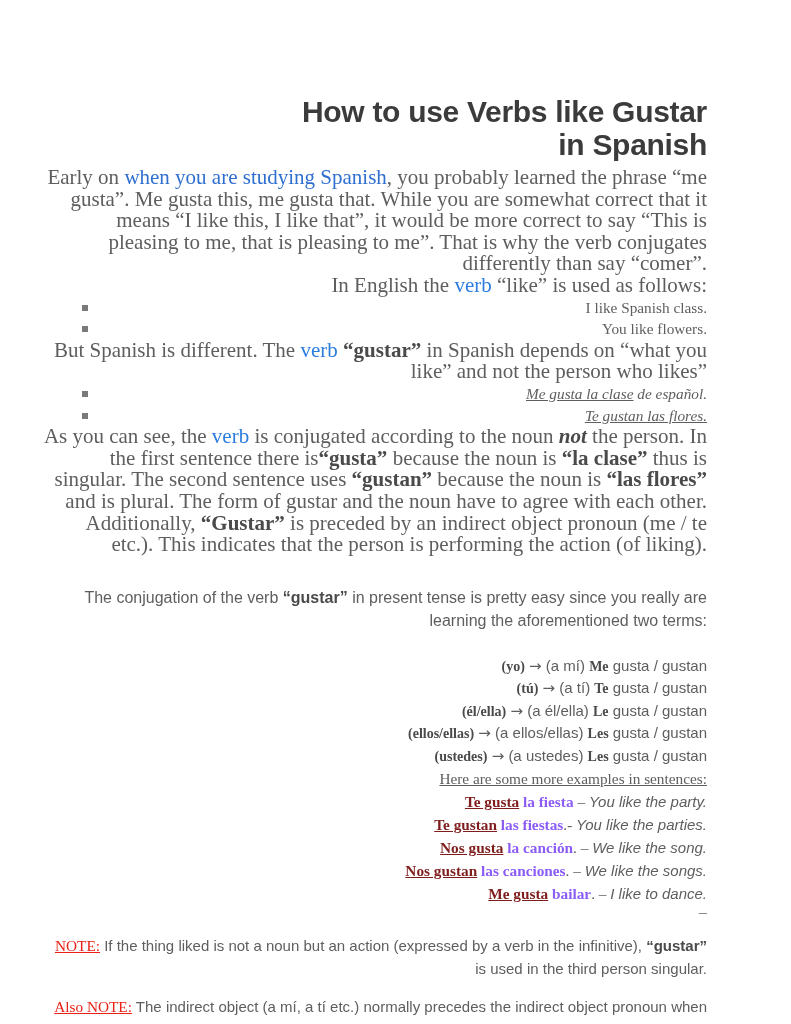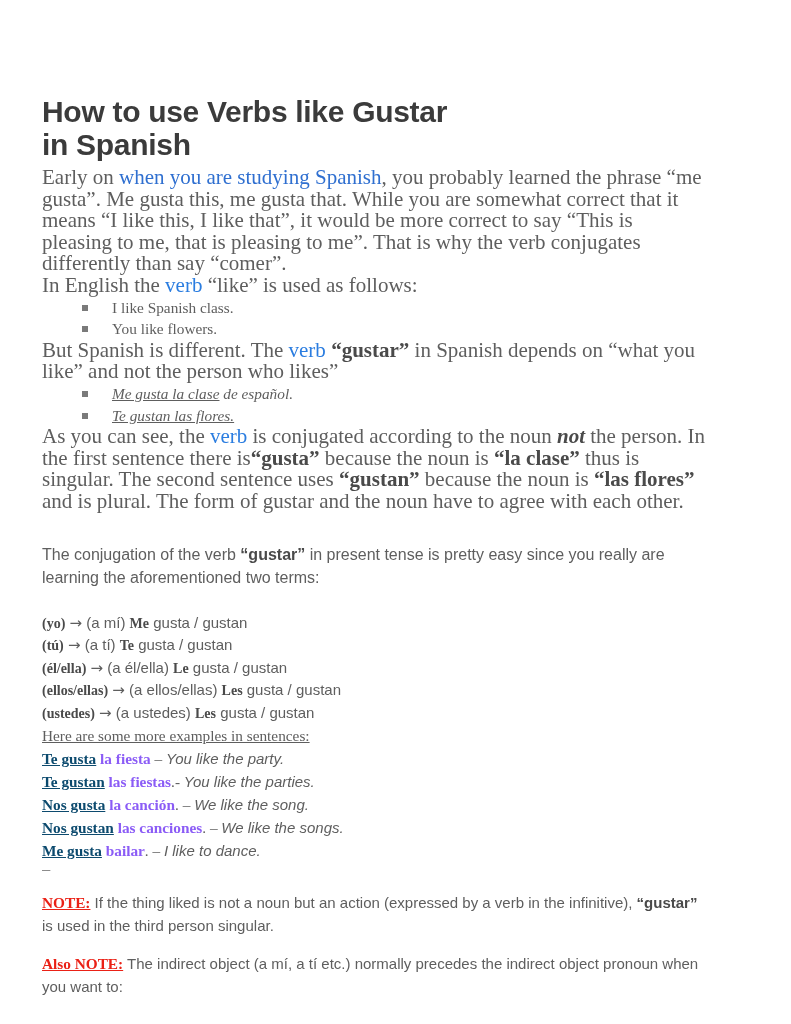--- a/index.html
+++ b/index.html
@@ -14,20 +14,21 @@
     font-family: "Liberation Serif", serif;
     color: #5a5a5a;
   }
   .page {
     position: relative;
     width: 791px;
     height: 1024px;
     background: #ffffff;
     box-sizing: border-box;
     padding: 95px 84px 0 42px;
+    text-align: right;
   }
   h1.doc-title {
     margin: 0 0 6px 0;
     font-family: "Liberation Sans", sans-serif;
     font-weight: bold;
     font-size: 30px;
     line-height: 33px;
     color: #3b3b3b;
     letter-spacing: -0.3px;
   }
@@ -100,21 +101,21 @@
 
   .ex-line {
     font-family: "Liberation Serif", serif;
     font-size: 15.3px;
     line-height: 23px;
     color: #5e5e5e;
   }
   .ex-line .sp-head {
     font-weight: bold;
     text-decoration: underline;
-    color: #0c4a6e;
+    color: #7f1d1d;
   }
   .ex-line .sp-noun {
     font-weight: bold;
     color: #8b5cf6;
   }
   .ex-line .en {
     font-family: "Liberation Sans", sans-serif;
     font-style: italic;
     font-size: 15px;
     color: #5e5e5e;
@@ -134,21 +135,21 @@
     height: 14px;
   }
   .note-line {
     font-family: "Liberation Sans", sans-serif;
     font-size: 15px;
     line-height: 23px;
     color: #5e5e5e;
   }
   .note-tag {
     font-family: "Liberation Serif", serif;
-    font-weight: bold;
+    font-weight: normal;
     font-size: 15.3px;
     color: #ea2116;
     text-decoration: underline;
   }
   .note-line .b { font-family: "Liberation Sans", sans-serif; font-weight: bold; color: #4a4a4a; }
   .gap-md { height: 23px; }
   .gap-lg { height: 30px; }
 </style>
 </head>
 <body>
@@ -171,20 +172,21 @@
 
   <p class="serif-p"><span>But Spanish is different. The </span><a class="lnk2" href="#">verb</a><span> </span><span class="b">“gustar”</span><span> in Spanish depends on “what you like” and not the person who likes”</span></p>
 
   <ul class="sq">
     <li class="ital"><span class="sqb"></span><span class="u">Me gusta la clase</span><span> de español.</span></li>
     <li class="ital"><span class="sqb"></span><span class="u">Te gustan las flores.</span><span></span></li>
   </ul>
 
   <p class="serif-p"><span>As you can see, the </span><a class="lnk2" href="#">verb</a><span> is conjugated according to the noun </span><span class="bi">not</span><span> the person.  In the first sentence there is</span><span class="b">“gusta”</span><span> because the noun is </span><span class="b">“la clase”</span><span> thus is singular.  The second sentence uses </span><span class="b">“gustan”</span><span> because the noun is </span><span class="b">“las flores”</span><span> and is plural.  The form of gustar and the noun have to agree with each other.</span></p>
 
+  <p class="serif-p"><span>Additionally, </span><span class="b">“Gustar”</span><span> is preceded by an indirect object pronoun (me / te etc.). This indicates that the person is performing the action (of liking).</span></p>
 
   <div class="gap-lg"></div>
 
   <p class="sans-p"><span>The conjugation of the verb </span><span class="b" style="font-family:'Liberation Sans',sans-serif;">“gustar”</span><span> in present tense is pretty easy since you really are learning the aforementioned two terms:</span></p>
 
   <div class="gap-md"></div>
 
   <div>
     <div class="conj-line"><span class="sb">(yo)</span> <span class="arrow">→</span> <span>(a mí)</span> <span class="sb">Me</span> <span>gusta / gustan</span></div>
     <div class="conj-line"><span class="sb">(tú)</span> <span class="arrow">→</span> <span>(a tí)</span> <span class="sb">Te</span> <span>gusta / gustan</span></div>

